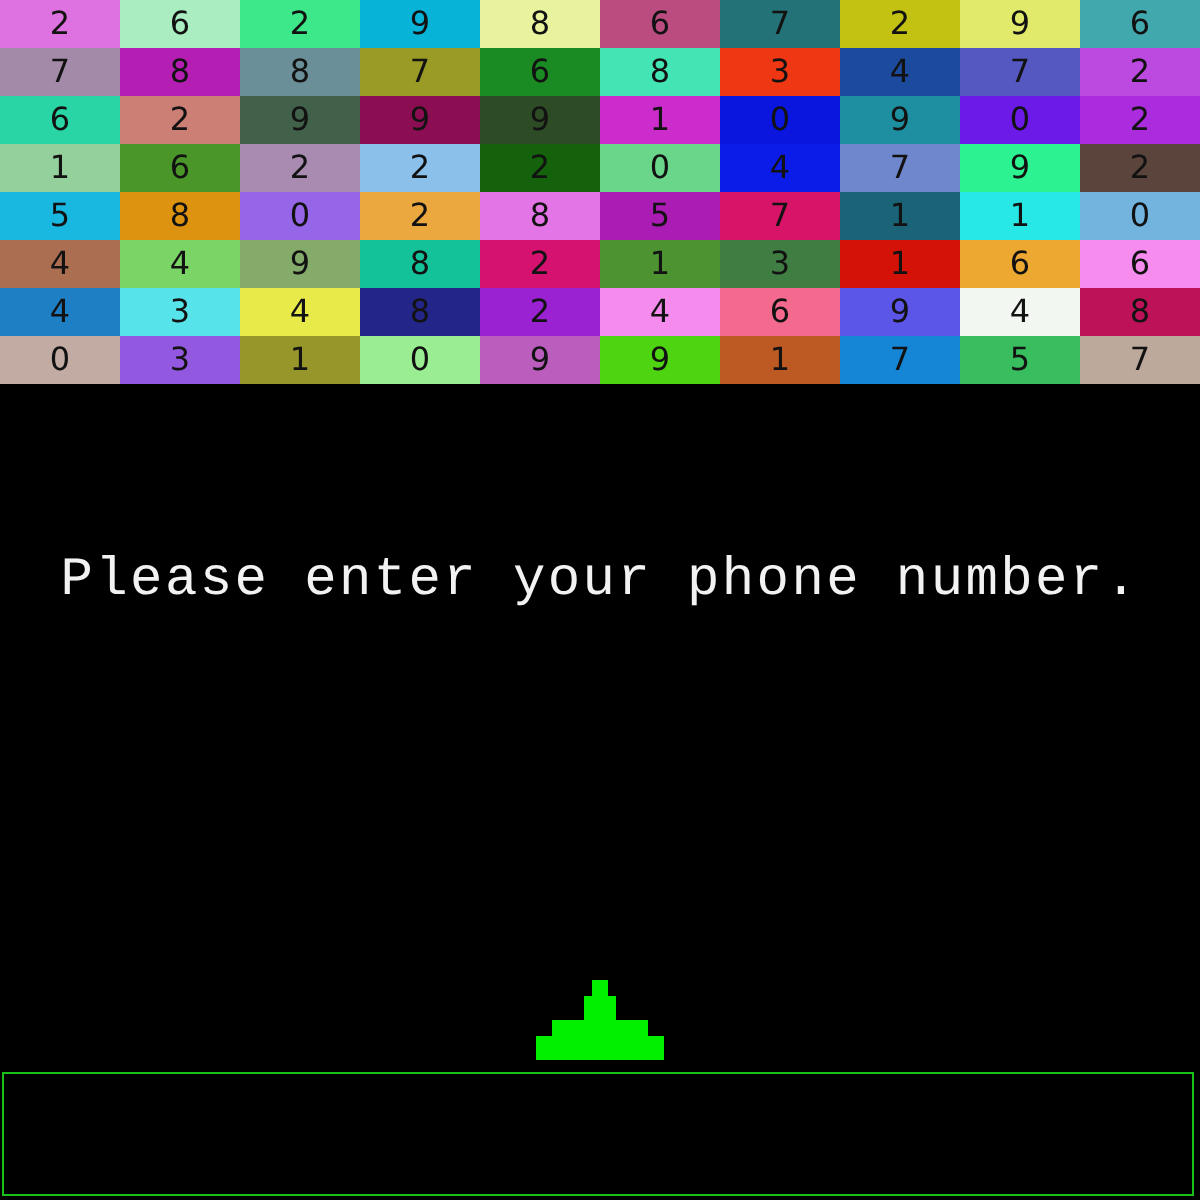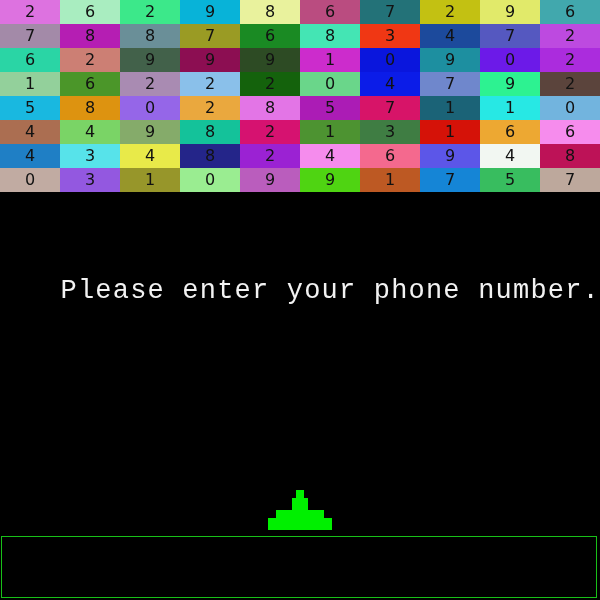--- a/index.html
+++ b/index.html
@@ -41,21 +41,21 @@
     box-sizing: border-box;
     -webkit-font-smoothing: none;
   }
 
   
   #prompt {
     position: absolute;
     left: 0;
     top: 276px;
     width: 600px;
-    text-align: right;
+    text-align: center;
     color: #f2f2f2;
     font-family: "Liberation Mono", "DejaVu Sans Mono", monospace;
     font-size: 27px;
     letter-spacing: 1.2px;
     white-space: nowrap;
   }
 
   
   #cannon {
     position: absolute;

